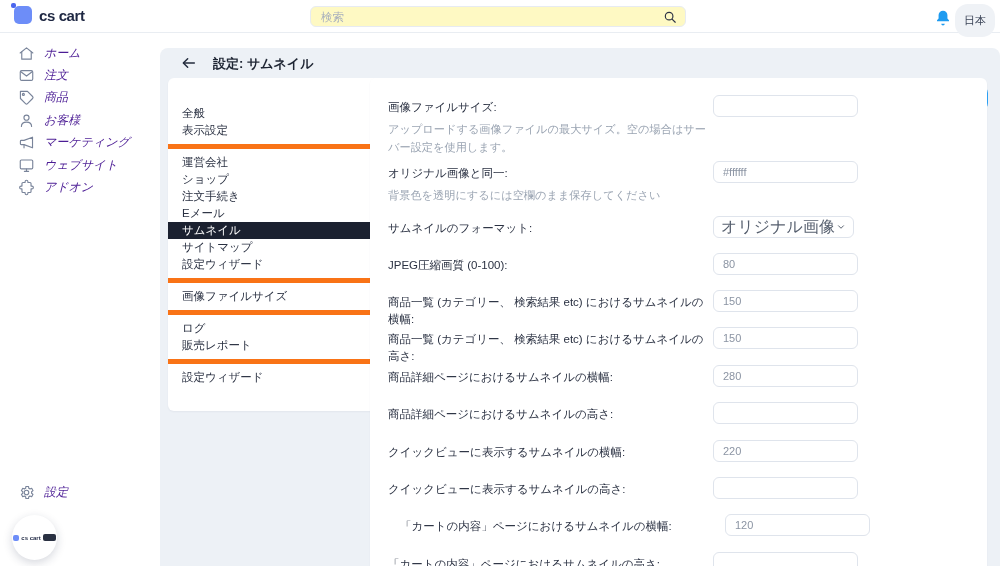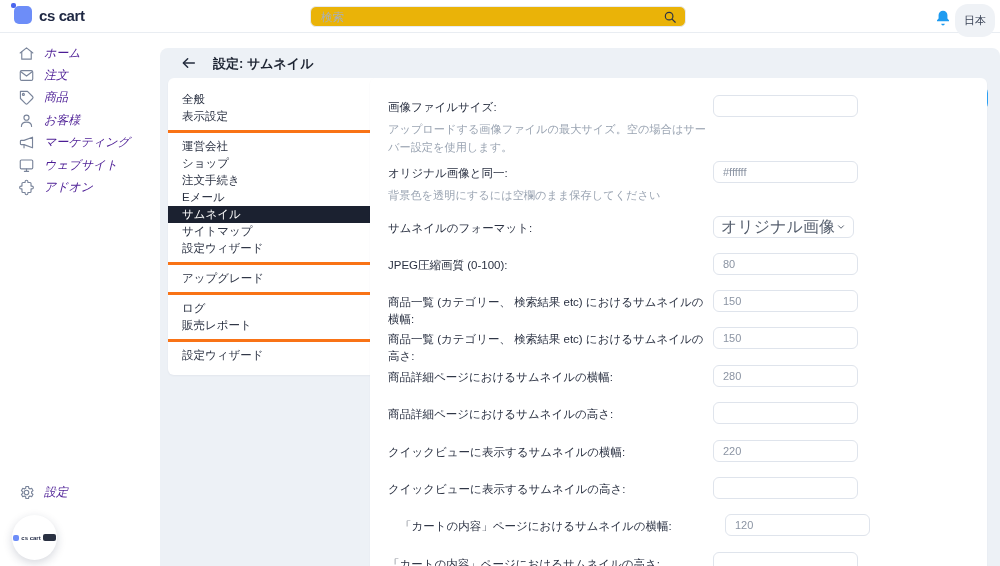--- a/index.html
+++ b/index.html
@@ -8,21 +8,21 @@
 
   
   .topbar { position:absolute; left:0; top:0; width:1000px; height:33px; background:#fff;
     border-bottom:1px solid #e9edf2; z-index:5; }
   .logo { position:absolute; left:14px; top:6px; display:flex; align-items:center; gap:7px; }
   .logo-mark { position:relative; width:18px; height:18px; background:#6d8df8; border-radius:5px; }
   .logo-mark::before { content:""; position:absolute; left:-3px; top:-3px; width:5px; height:5px;
     background:#4b66ee; border-radius:2px; }
   .logo-text { font-size:15px; font-weight:bold; color:#1e2742; letter-spacing:-0.4px; }
   .search-wrap { position:absolute; left:310px; top:6px; width:376px; height:21px;
-    background:#eab308; border:1px solid #e7ebf1; border-radius:6px; display:flex; align-items:center; }
+    background:#fef9c3; border:1px solid #e7ebf1; border-radius:6px; display:flex; align-items:center; }
   .search-wrap input { flex:1; border:none; outline:none; background:transparent; padding:0 10px;
     font-size:11.5px; color:#3a4356; font-family:inherit; }
   .search-wrap input::placeholder { color:#a7afbd; }
   .search-icon { width:14px; height:14px; margin-right:8px; flex:0 0 auto; }
   .bell-btn { position:absolute; left:933px; top:7px; width:20px; height:20px; cursor:pointer; }
   .lang-pill { position:absolute; left:955px; top:4px; height:33px; min-width:38px; padding:0 9px;
     background:#eff2f6; border-radius:13px; display:flex; align-items:center; justify-content:center;
     font-size:11px; color:#3a4356; cursor:pointer; }
 
   
@@ -42,22 +42,22 @@
   
   .content { position:absolute; left:160px; top:48px; width:840px; height:533px; background:#edf1f6;border-radius:8px; }
   .page-header { position:absolute; left:0; top:0; width:840px; height:30px; }
   .back-btn { position:absolute; left:21px; top:7px; width:16px; height:16px; cursor:pointer; }
   .page-title { position:absolute; left:53px; top:7px; font-size:13px; font-weight:bold; color:#1e2533; }
   .save-btn { position:absolute; left:787px; top:6px; width:41px; height:24px; background:#2ba1f5;
     border:none; border-radius:7px; color:#fff; font-size:11.5px; font-family:inherit; cursor:pointer;margin-top:32px; }
 
   
   .menu-card { position:absolute; left:8px; top:30px; width:220px; background:#fff; border-radius:6px;
-    box-shadow:0 1px 2px rgba(30,40,70,.05); padding:6px 0; }
-  .menu-group { padding:5px 0; border-top:3px solid #f97316; }
+    box-shadow:0 1px 2px rgba(30,40,70,.05); padding:20px 0; }
+  .menu-group { padding:5px 0; border-top:5px solid #f97316; }
   .menu-group:first-child { border-top:none; padding-top:7px; }
   .menu-item { height:17px; line-height:17px; padding-left:14px; font-size:11.5px; color:#2a3142;
     cursor:pointer; white-space:nowrap; }
   .menu-item.selected { background:#1b2130; color:#fff; }
 
   
   .form-card { position:absolute; left:210px; top:30px; width:617px; height:545px; background:#fff;
     border-radius:6px; box-shadow:0 1px 2px rgba(30,40,70,.05); }
   .frow { position:absolute; left:18px; width:580px; }
   .flabel { width:325px; font-size:11.5px; color:#2a3142; padding-top:4px; line-height:1.5; }
@@ -192,21 +192,21 @@
       <div class="menu-group">
         <div class="menu-item">運営会社</div>
         <div class="menu-item">ショップ</div>
         <div class="menu-item">注文手続き</div>
         <div class="menu-item">Eメール</div>
         <div class="menu-item selected">サムネイル</div>
         <div class="menu-item">サイトマップ</div>
         <div class="menu-item">設定ウィザード</div>
       </div>
       <div class="menu-group">
-        <div class="menu-item">アップグレード</div>
+        <div class="menu-item">画像ファイルサイズ</div>
       </div>
       <div class="menu-group">
         <div class="menu-item">ログ</div>
         <div class="menu-item">販売レポート</div>
       </div>
       <div class="menu-group">
         <div class="menu-item">設定ウィザード</div>
       </div>
     </div>
 

